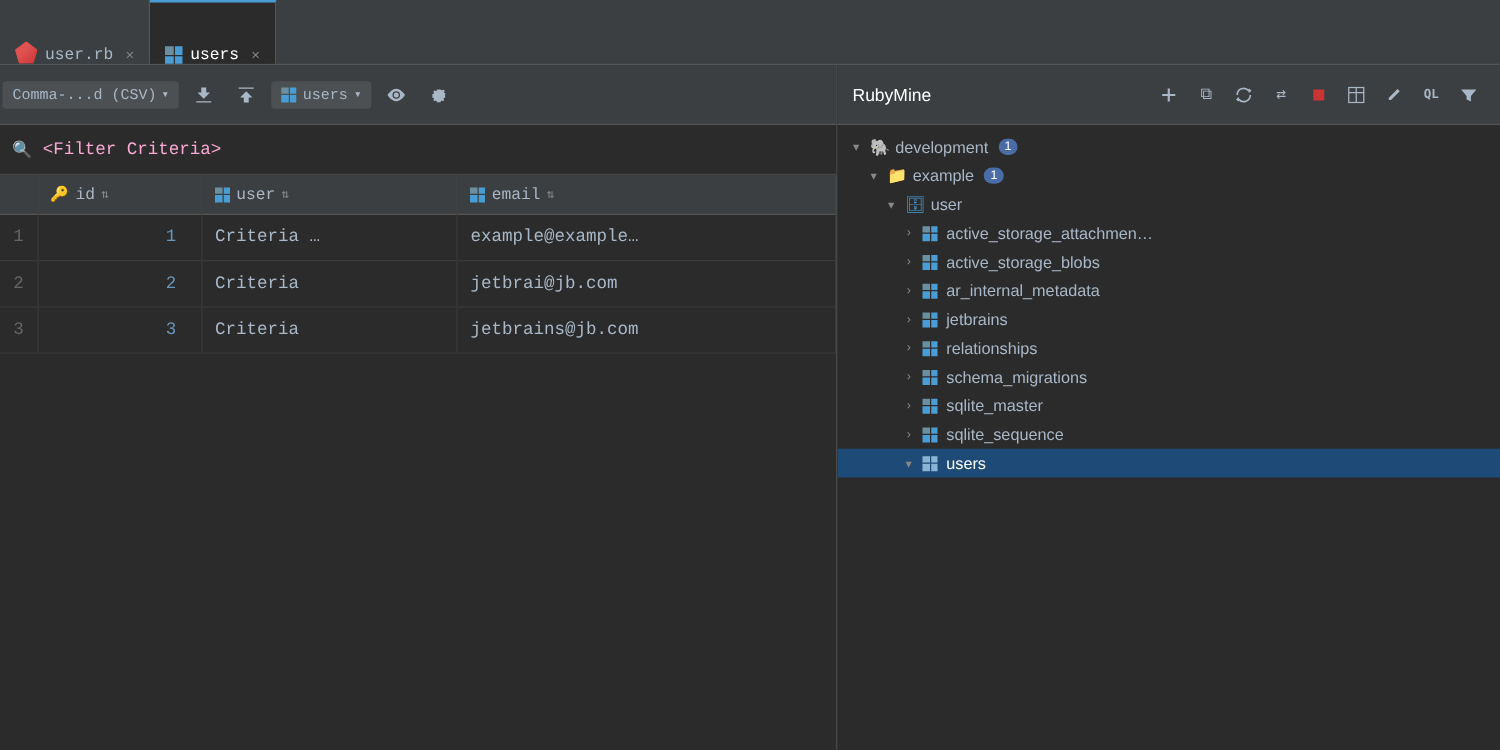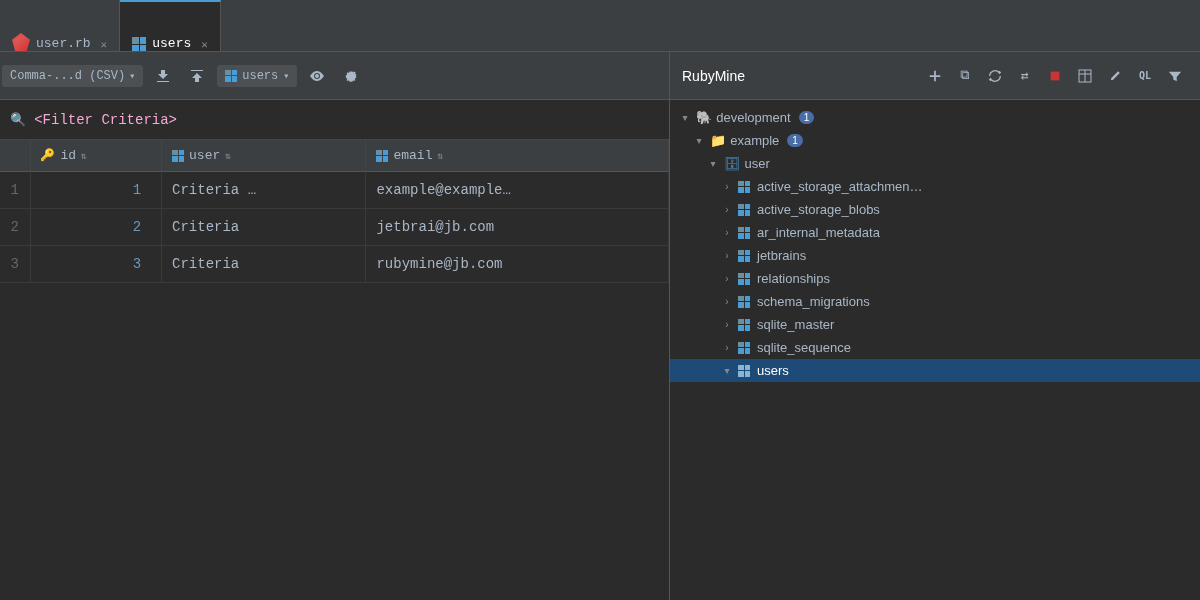--- a/index.html
+++ b/index.html
@@ -339,21 +339,21 @@
             <tr>
     <td class="row-num">2</td>
     <td class="id-cell">2</td>
     <td>Criteria</td>
     <td>jetbrai@jb.com</td>
   </tr>
             <tr>
     <td class="row-num">3</td>
     <td class="id-cell">3</td>
     <td>Criteria</td>
-    <td>rubymine@jb.com</td>
+    <td>jetbrains@jb.com</td>
   </tr>
           </tbody>
       </table>
     </div>
   </div>
 
   <div class="right-panel">
 
     <div class="db-header">
       <span class="db-title">RubyMine</span>

